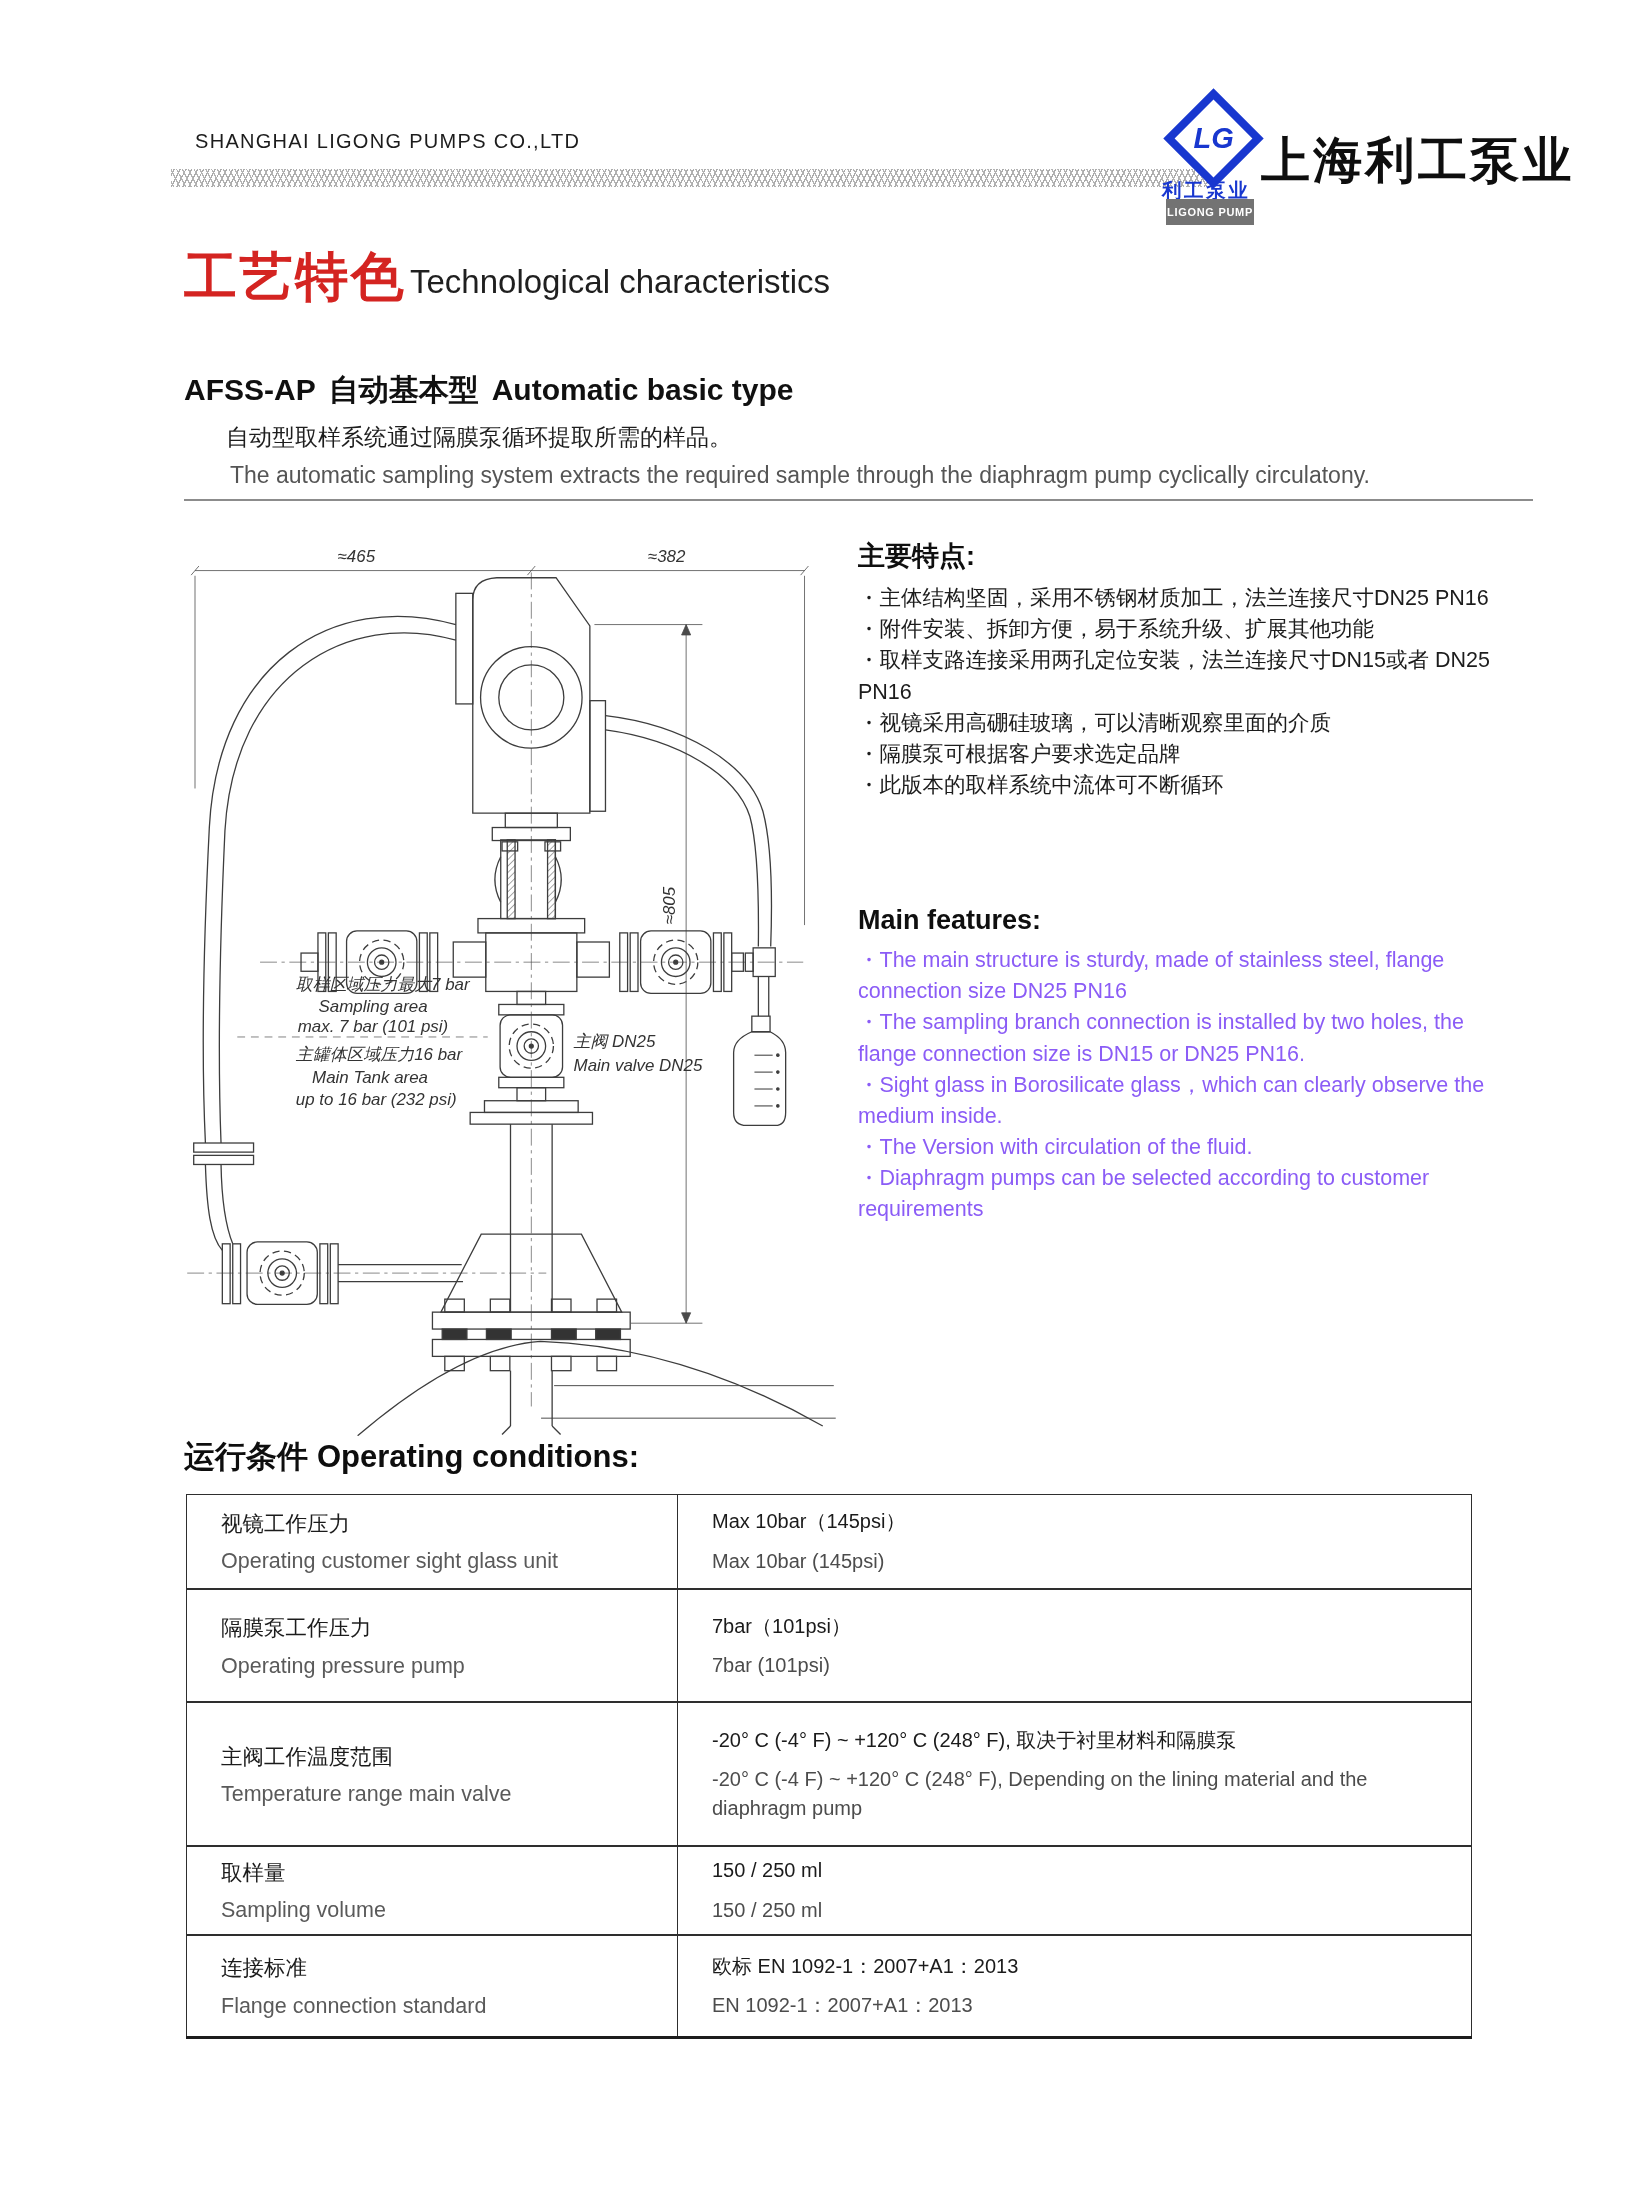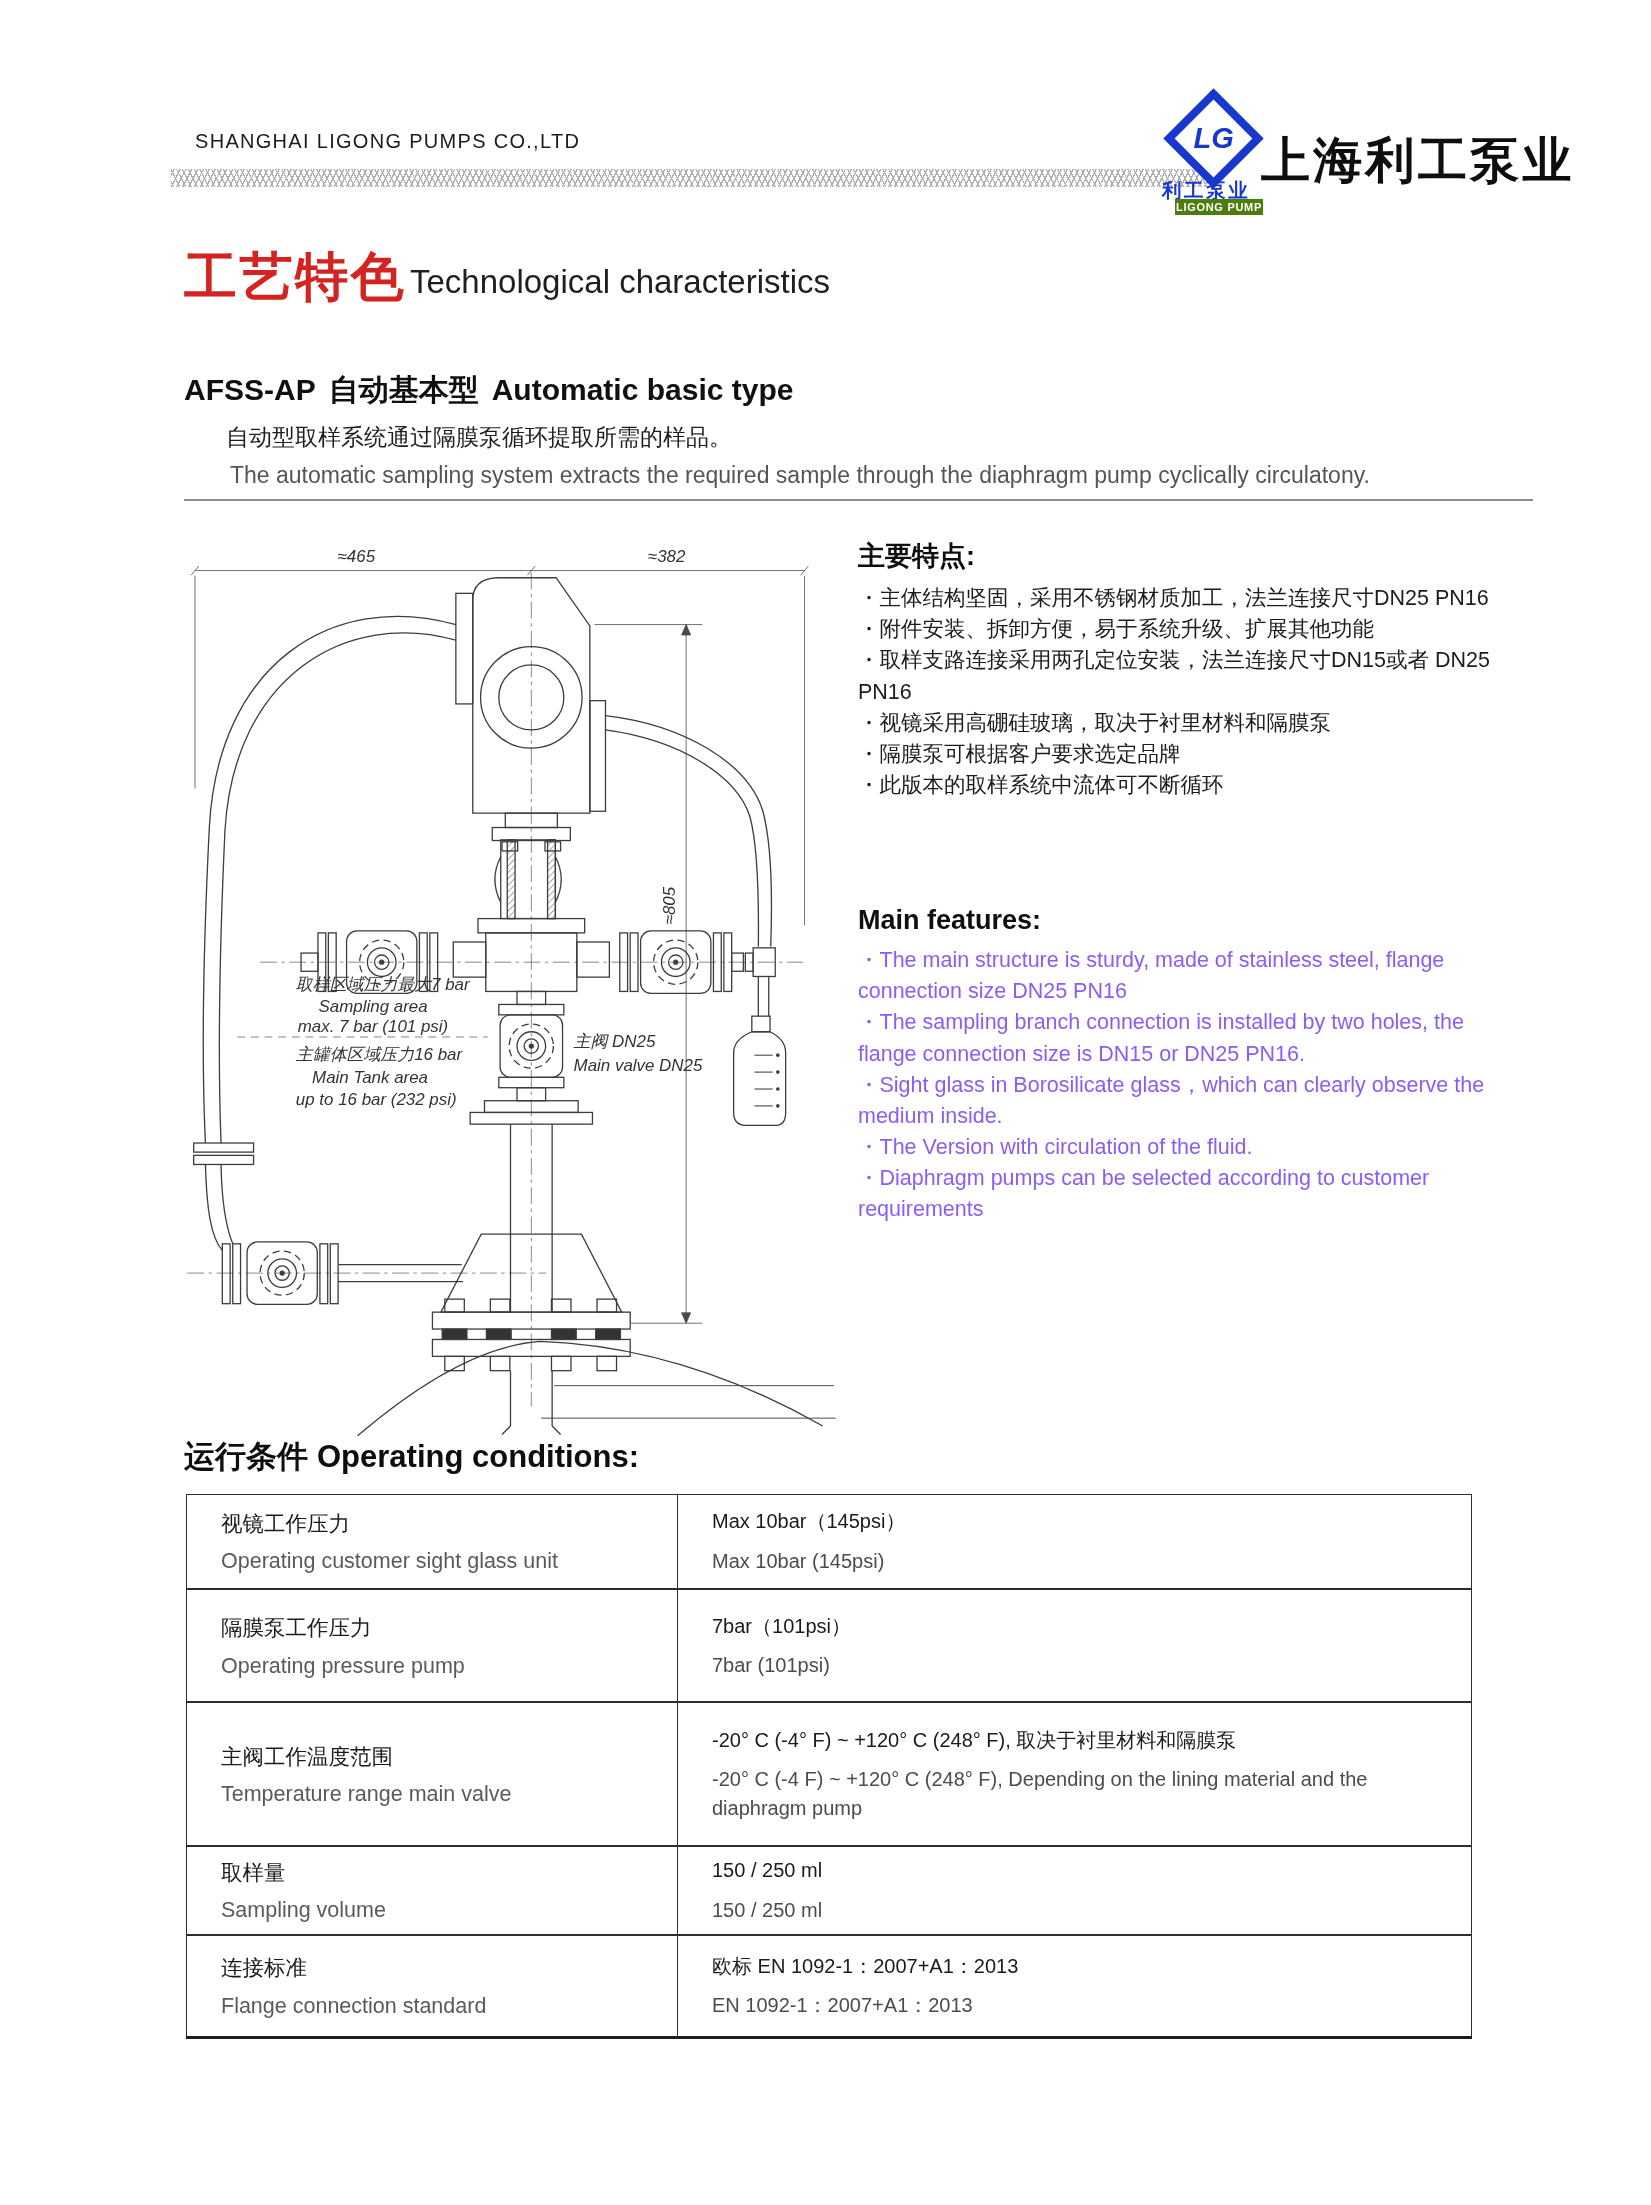--- a/index.html
+++ b/index.html
@@ -22,21 +22,21 @@
     position:absolute;left:15.6px;top:11.7px;width:55px;height:55px;
     border:8.5px solid #1837cf;transform:rotate(45deg);background:#fff;
   }
   .diamond-lg{
     position:absolute;left:15.6px;top:11.7px;width:72px;height:72px;
     display:flex;align-items:center;justify-content:center;
     font-size:29px;font-weight:bold;color:#1837cf;font-style:italic;
   }
   .logo-cn{position:absolute;left:0px;top:86px;width:88px;text-align:center;
     font-size:19.5px;font-weight:bold;color:#1837cf;letter-spacing:2.6px;white-space:nowrap;}
-  .logo-banner{position:absolute;left:13px;top:108px;width:88px;height:16px;background:#4d7c0f;
+  .logo-banner{position:absolute;left:4px;top:108px;width:88px;height:26px;background:#737373;
     color:#fff;font-size:11px;font-weight:bold;display:flex;align-items:center;justify-content:center;
     letter-spacing:0.7px;white-space:nowrap;}
   .brand-cn{left:1261px;top:128px;font-size:49px;font-weight:600;color:#0e0e0e;letter-spacing:3.3px;white-space:nowrap;}
 
   
   .title-cn{left:184px;top:242px;font-size:53px;font-weight:bold;color:#d42421;letter-spacing:2.6px;white-space:nowrap;}
   .title-en{left:410px;top:263px;font-size:33px;font-weight:500;color:#1f1f1f;white-space:nowrap;}
   .subtitle{left:184px;top:370px;font-size:30px;font-weight:bold;color:#101010;white-space:nowrap;}
   .subtitle span{margin-right:13px;}
   .intro-cn{left:226px;top:422px;font-size:23px;color:#1e1e1e;white-space:nowrap;}
@@ -286,21 +286,21 @@
   <text class="dtext" x="602" y="838">主阀 DN25</text>
   <text class="dtext" x="602" y="874">Main valve DN25</text>
 </svg>
 </div>
 
 <div class="abs feat feat-cn">
   <h3>主要特点:</h3>
   <div class="item">・主体结构坚固，采用不锈钢材质加工，法兰连接尺寸DN25 PN16</div>
   <div class="item">・附件安装、拆卸方便，易于系统升级、扩展其他功能</div>
   <div class="item">・取样支路连接采用两孔定位安装，法兰连接尺寸DN15或者 DN25 PN16</div>
-  <div class="item">・视镜采用高硼硅玻璃，取决于衬里材料和隔膜泵</div>
+  <div class="item">・视镜采用高硼硅玻璃，可以清晰观察里面的介质</div>
   <div class="item">・隔膜泵可根据客户要求选定品牌</div>
   <div class="item">・此版本的取样系统中流体可不断循环</div>
 </div>
 
 <div class="abs feat feat-en">
   <h3>Main features:</h3>
   <div class="item">・The main structure is sturdy, made of stainless steel, flange connection size DN25 PN16</div>
   <div class="item">・The sampling branch connection is installed by two holes, the flange connection size is DN15 or DN25 PN16.</div>
   <div class="item">・Sight glass in Borosilicate glass，which can clearly observe the medium inside.</div>
   <div class="item">・The Version with circulation of the fluid.</div>

